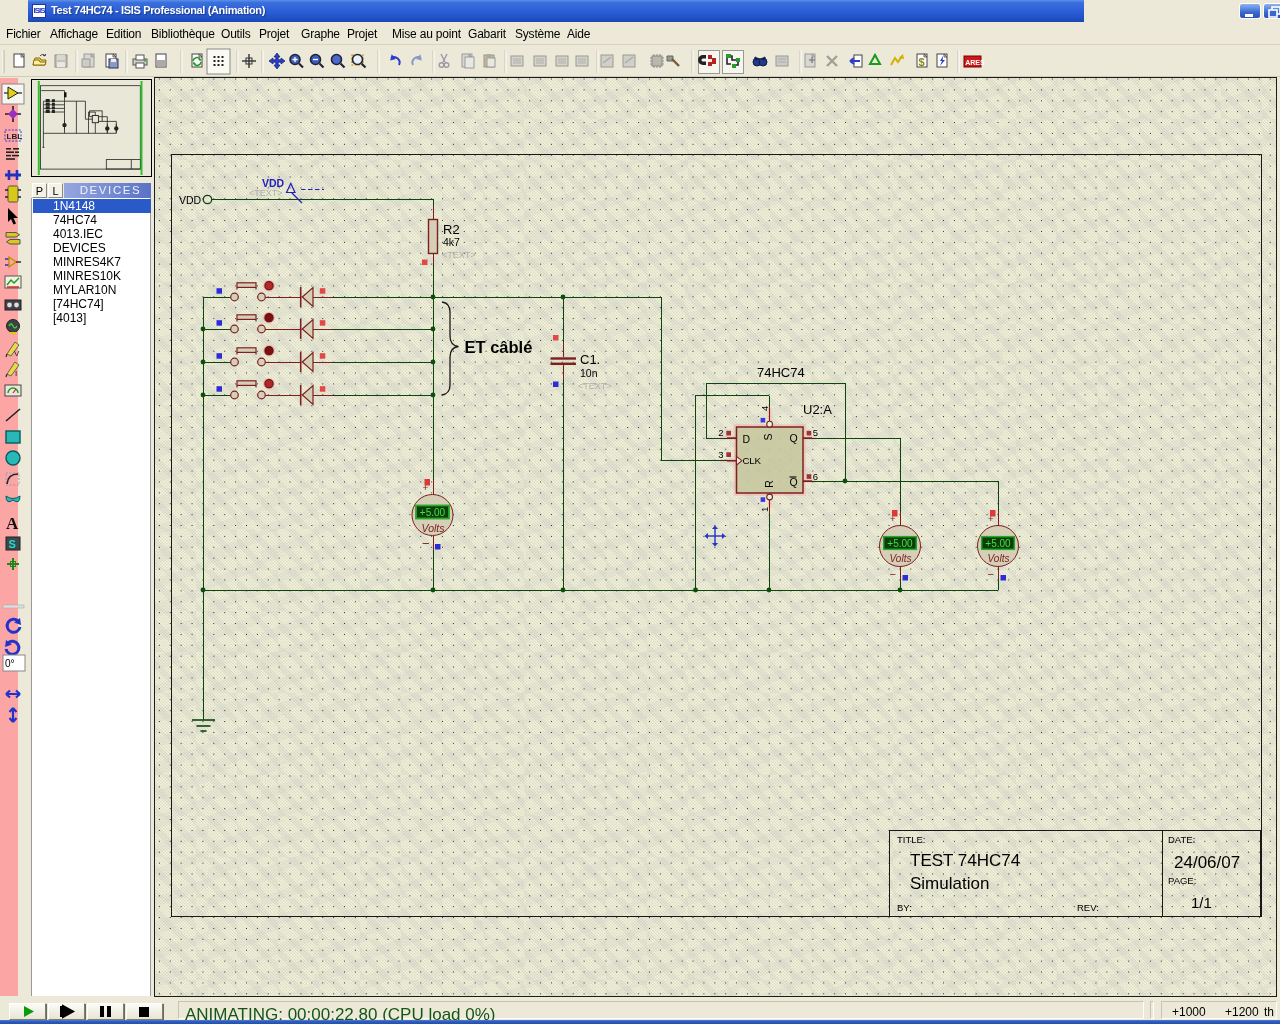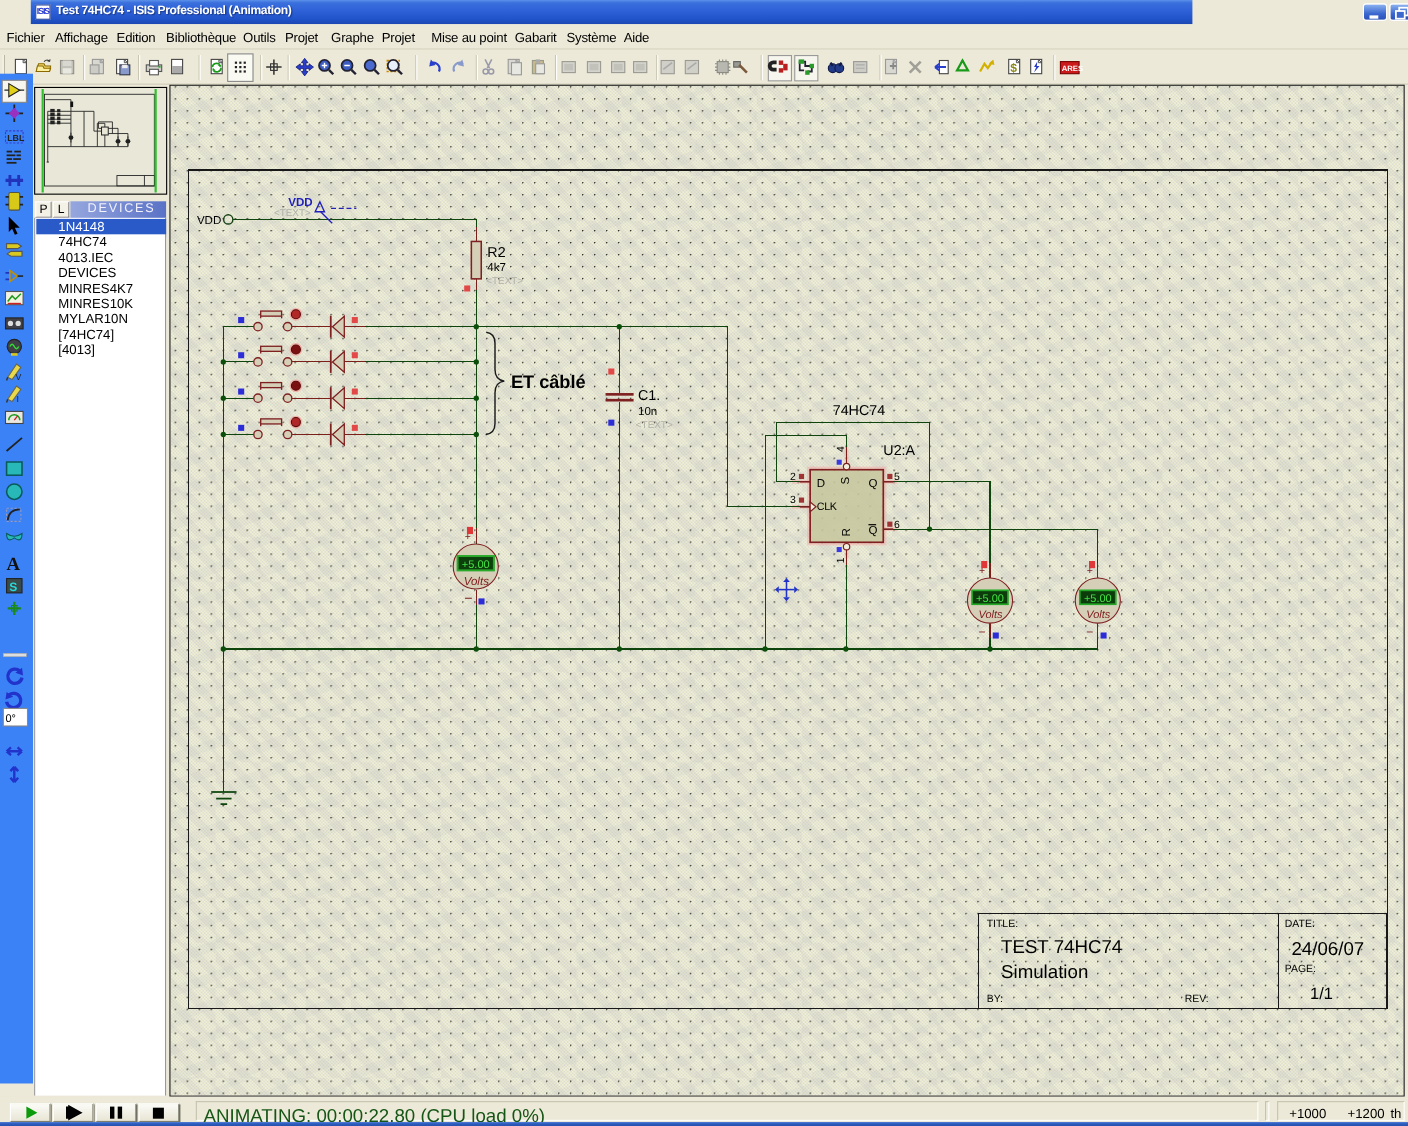--- a/index.html
+++ b/index.html
@@ -14,21 +14,21 @@
 .winbtn svg{position:absolute;left:0;top:0}
 #btnmin{left:1211px;background:linear-gradient(#8db3f0,#3b68ce 60%,#2a52b8)}
 #btnmax{left:1235px;background:linear-gradient(#8db3f0,#3b68ce 60%,#2a52b8)}
 #btncls{left:1259px;width:20px;background:linear-gradient(#f0a088,#dd5130 45%,#c03a18)}
 
 #menubar{left:0;top:22px;width:1280px;height:23px;background:#ECE9D8;border-bottom:1px solid #d8d4c0}
 .mi{position:absolute;top:5px;font-size:12px;letter-spacing:-0.2px;color:#000}
 
 #toolbar{left:0;top:46px;width:1280px;height:31px;background:#ECE9D8;border-bottom:1px solid #cfccba}
 
-#lefttools{left:0;top:67px;width:30px;height:918px;background:#3b82f6}
+#lefttools{left:0;top:78px;width:18px;height:918px;background:#fca5a5}
 
 #overview{left:31px;top:79px;width:121px;height:98px;background:#e9e8d8;border:1px solid #000}
 
 #plbar{left:31px;top:183px;width:120px;height:15px}
 .plbtn{position:absolute;top:0;width:15px;height:15px;background:#f4f1e6;border:1px solid #888;border-top-color:#fff;border-left-color:#fff;font-size:11px;text-align:center;line-height:14px;color:#000}
 #devhdr{position:absolute;left:33px;top:0;width:87px;height:33px;background:linear-gradient(to right,#96a7de,#5a72c6);color:#f2f2fc;font-size:11.5px;text-align:center;line-height:15px;letter-spacing:1.6px;padding-left:6px;box-sizing:border-box}
 
 #devlist{left:31px;top:198px;width:120px;height:798px;background:#fff;border-left:1px solid #999;border-right:1px solid #999}
 .dev{position:absolute;left:1px;width:118px;height:14px;font-size:12px;color:#000;padding-left:20px;line-height:14px}
 .devsel{background:#2a5ac8;color:#fff}

